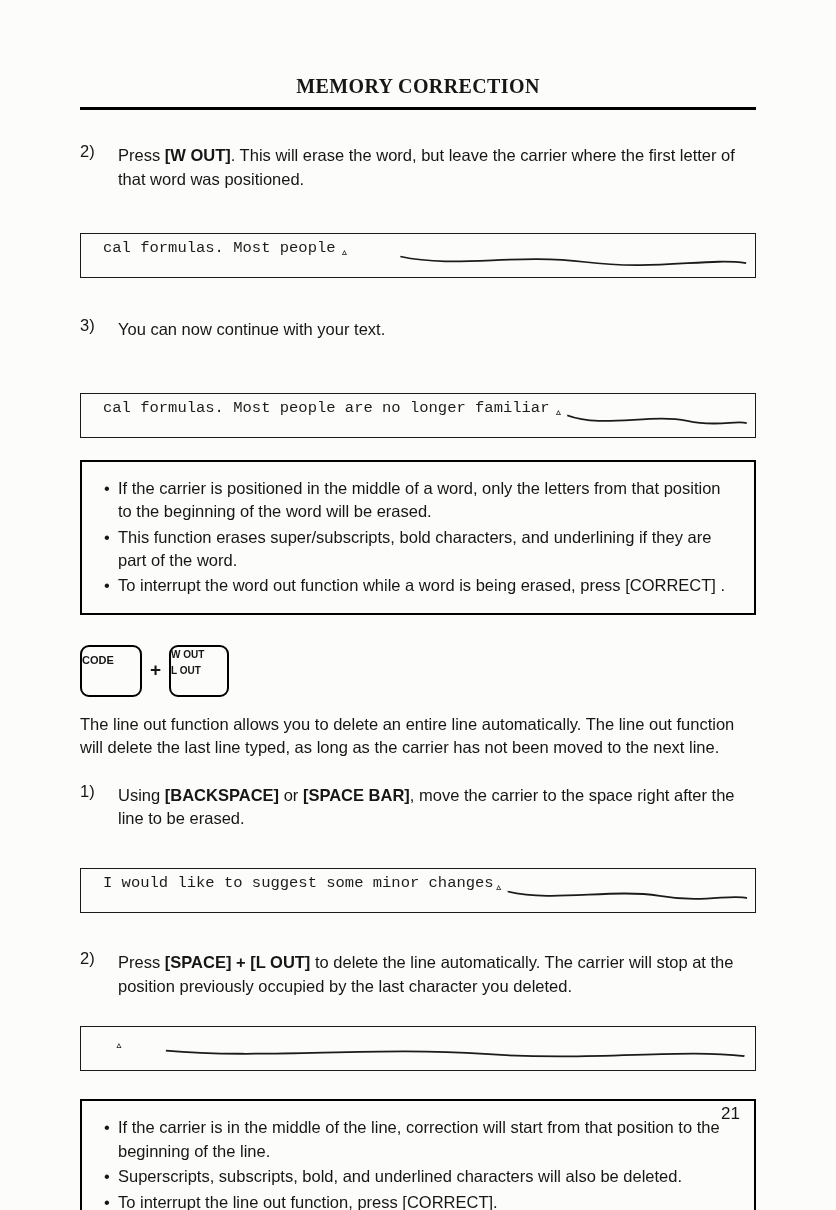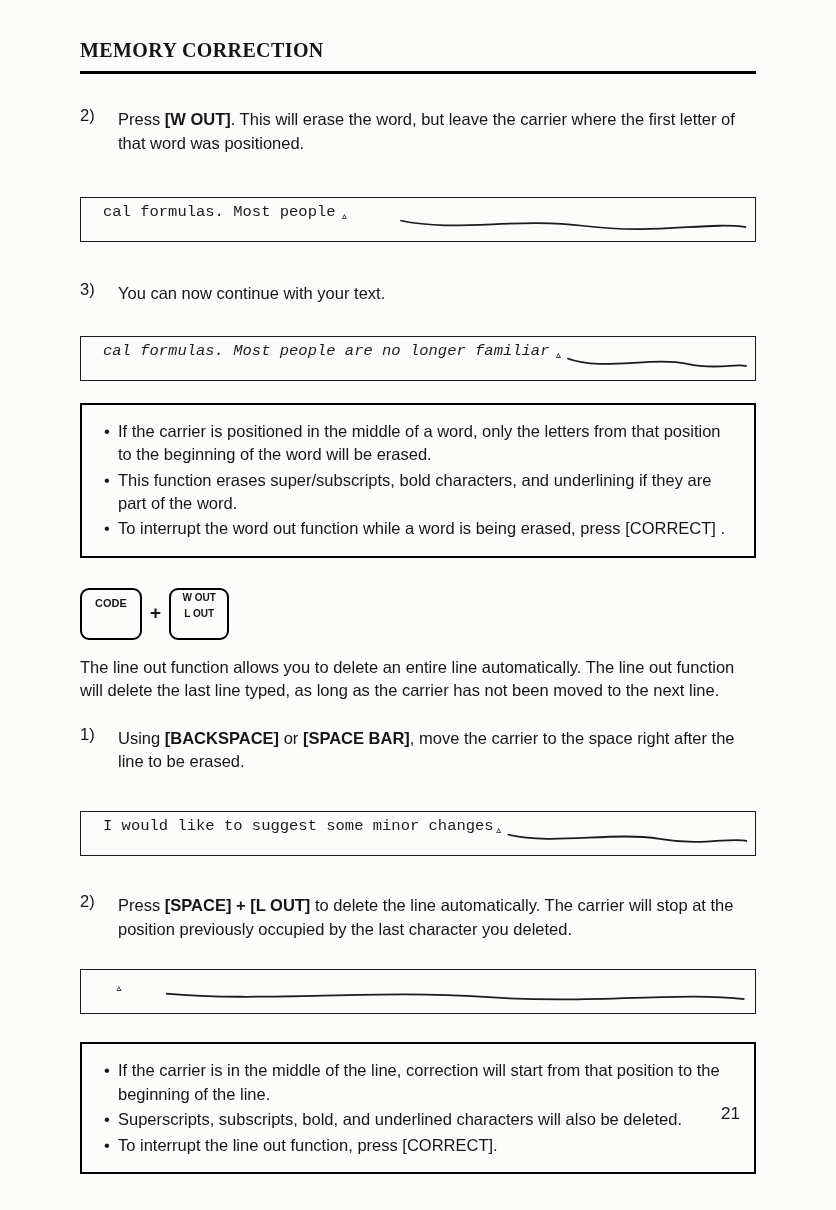--- a/index.html
+++ b/index.html
@@ -12,23 +12,23 @@
     font-size:16.5px;
     line-height:1.42;
     margin:0 auto;
     overflow:hidden;
   }
   .content { padding:0 80px; }
 
   
   .header-block { padding-top:36px; border-bottom:3.5px solid #000; padding-bottom:7px; }
   .header-title {
-    display:block; text-align:left;
+    display:block; text-align:center;
     font-family:"Liberation Serif", serif;
-    font-weight:700; font-size:20px; letter-spacing:0.4px;
+    font-weight:700; font-size:20px; letter-spacing:0.4px;margin-top:36px;
   }
 
   
   .step { display:flex; margin-top:30px; }
   .step-num { flex:0 0 34px; }
   .step-text { flex:1; margin:4px; }
   .step-text b { font-weight:700; }
 
   
   .display-box {
@@ -49,33 +49,33 @@
 
   
   .heading-row { display:flex; align-items:center; justify-content:space-between; margin-top:30px; }
   .section-heading {
     font-family:"Liberation Serif", serif;
     font-size:30px; font-weight:700; margin:0;
   }
   .keys { display:flex; align-items:center; }
   .keycap {
     border:2.2px solid #000; border-radius:9px; background:#fcfcfb;
-    display:flex; flex-direction:column; align-items:center; justify-content:flex-start;
+    display:flex; flex-direction:column; justify-content:flex-start;
     font-weight:700;
   }
   .keycap.code { width:58px; height:42px; font-size:11px; padding-top:6px; }
   .keycap.wl { width:56px; height:48px; font-size:10px; line-height:1.6; }
   .plus { font-size:19px; font-weight:700; margin:0 8px; }
 
   .intro { margin:16px 0 0 0; }
 
   .page-number { position:absolute; top:1102px; right:96px; font-size:17px; }
 
   .mt-disp1 { margin-top:38px; }
-  .mt-disp2 { margin-top:26px;font-style:italic; }
+  .mt-disp2 { margin-top:47px; }
   .mt-note1 { margin-top:22px; }
   .mt-step1 { margin-top:20px; }
   .mt-disp3 { margin-top:34px; }
   .mt-step2b { margin-top:34px; }
   .mt-disp4 { margin-top:24px; }
   .mt-note2 { margin-top:28px; }
   .mt-step3 { margin-top:36px; }
 </style>
 </head>
 <body>

